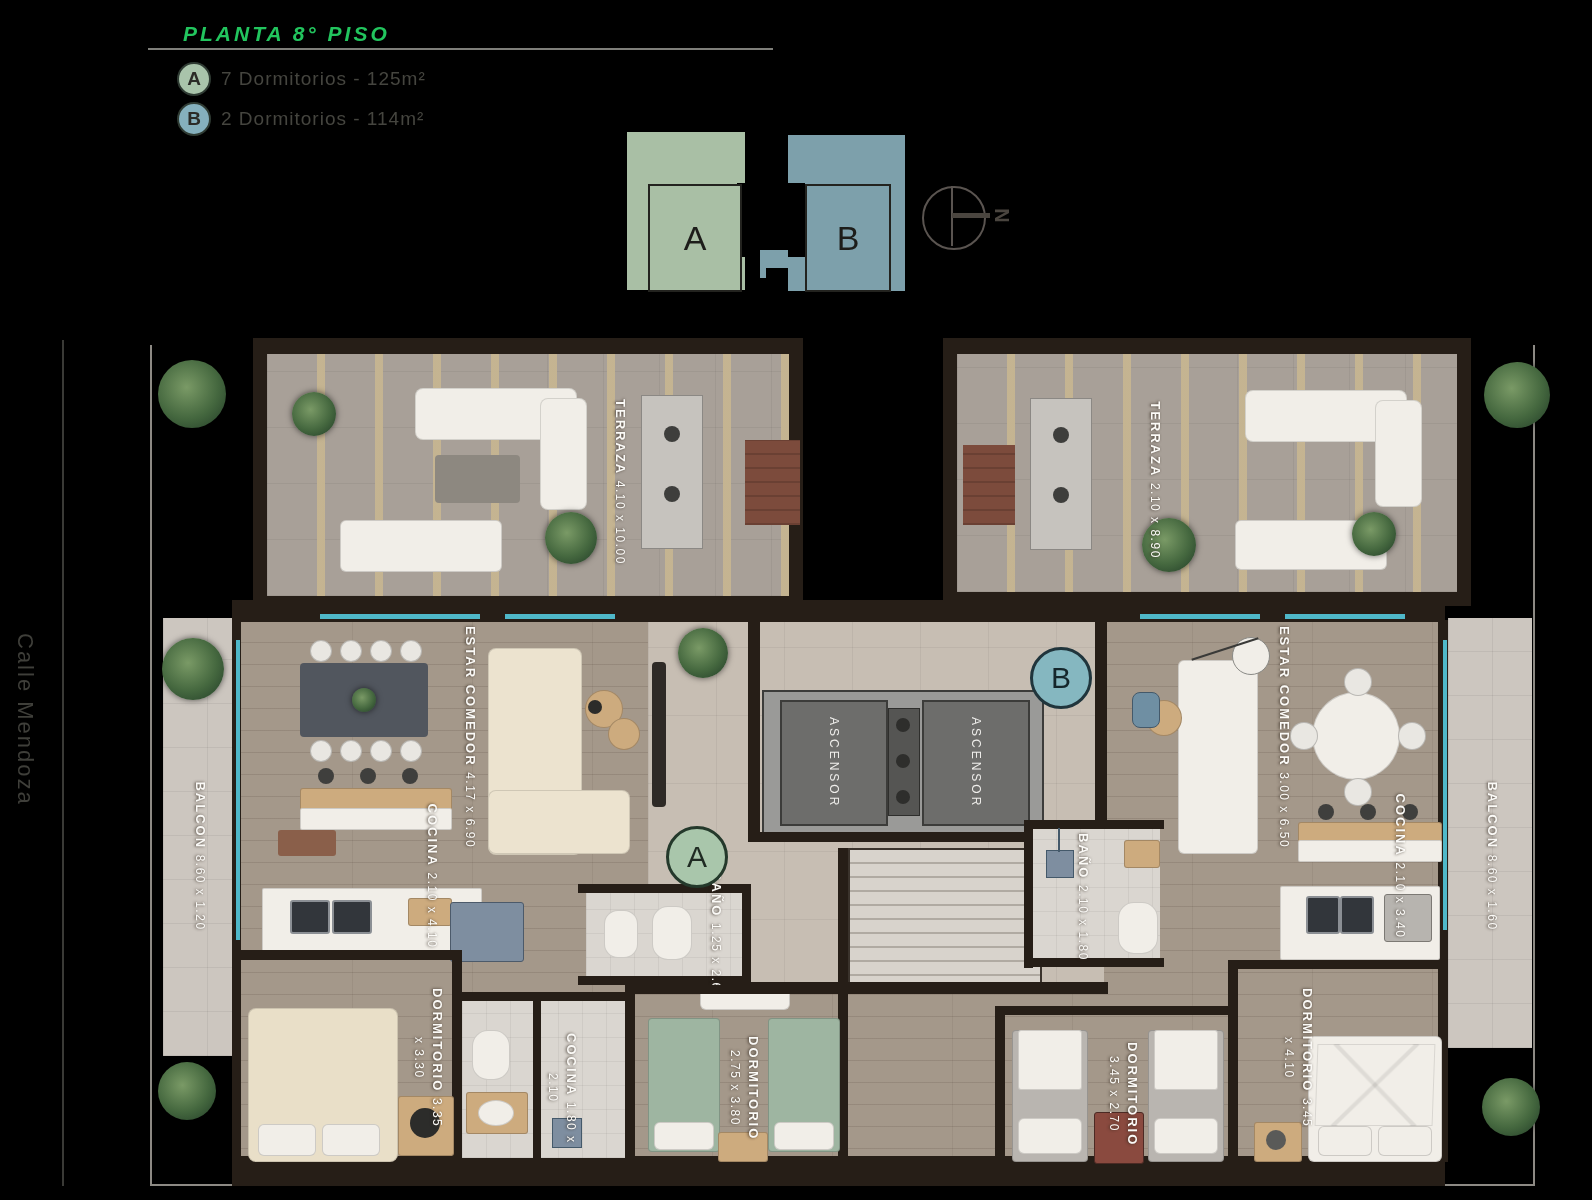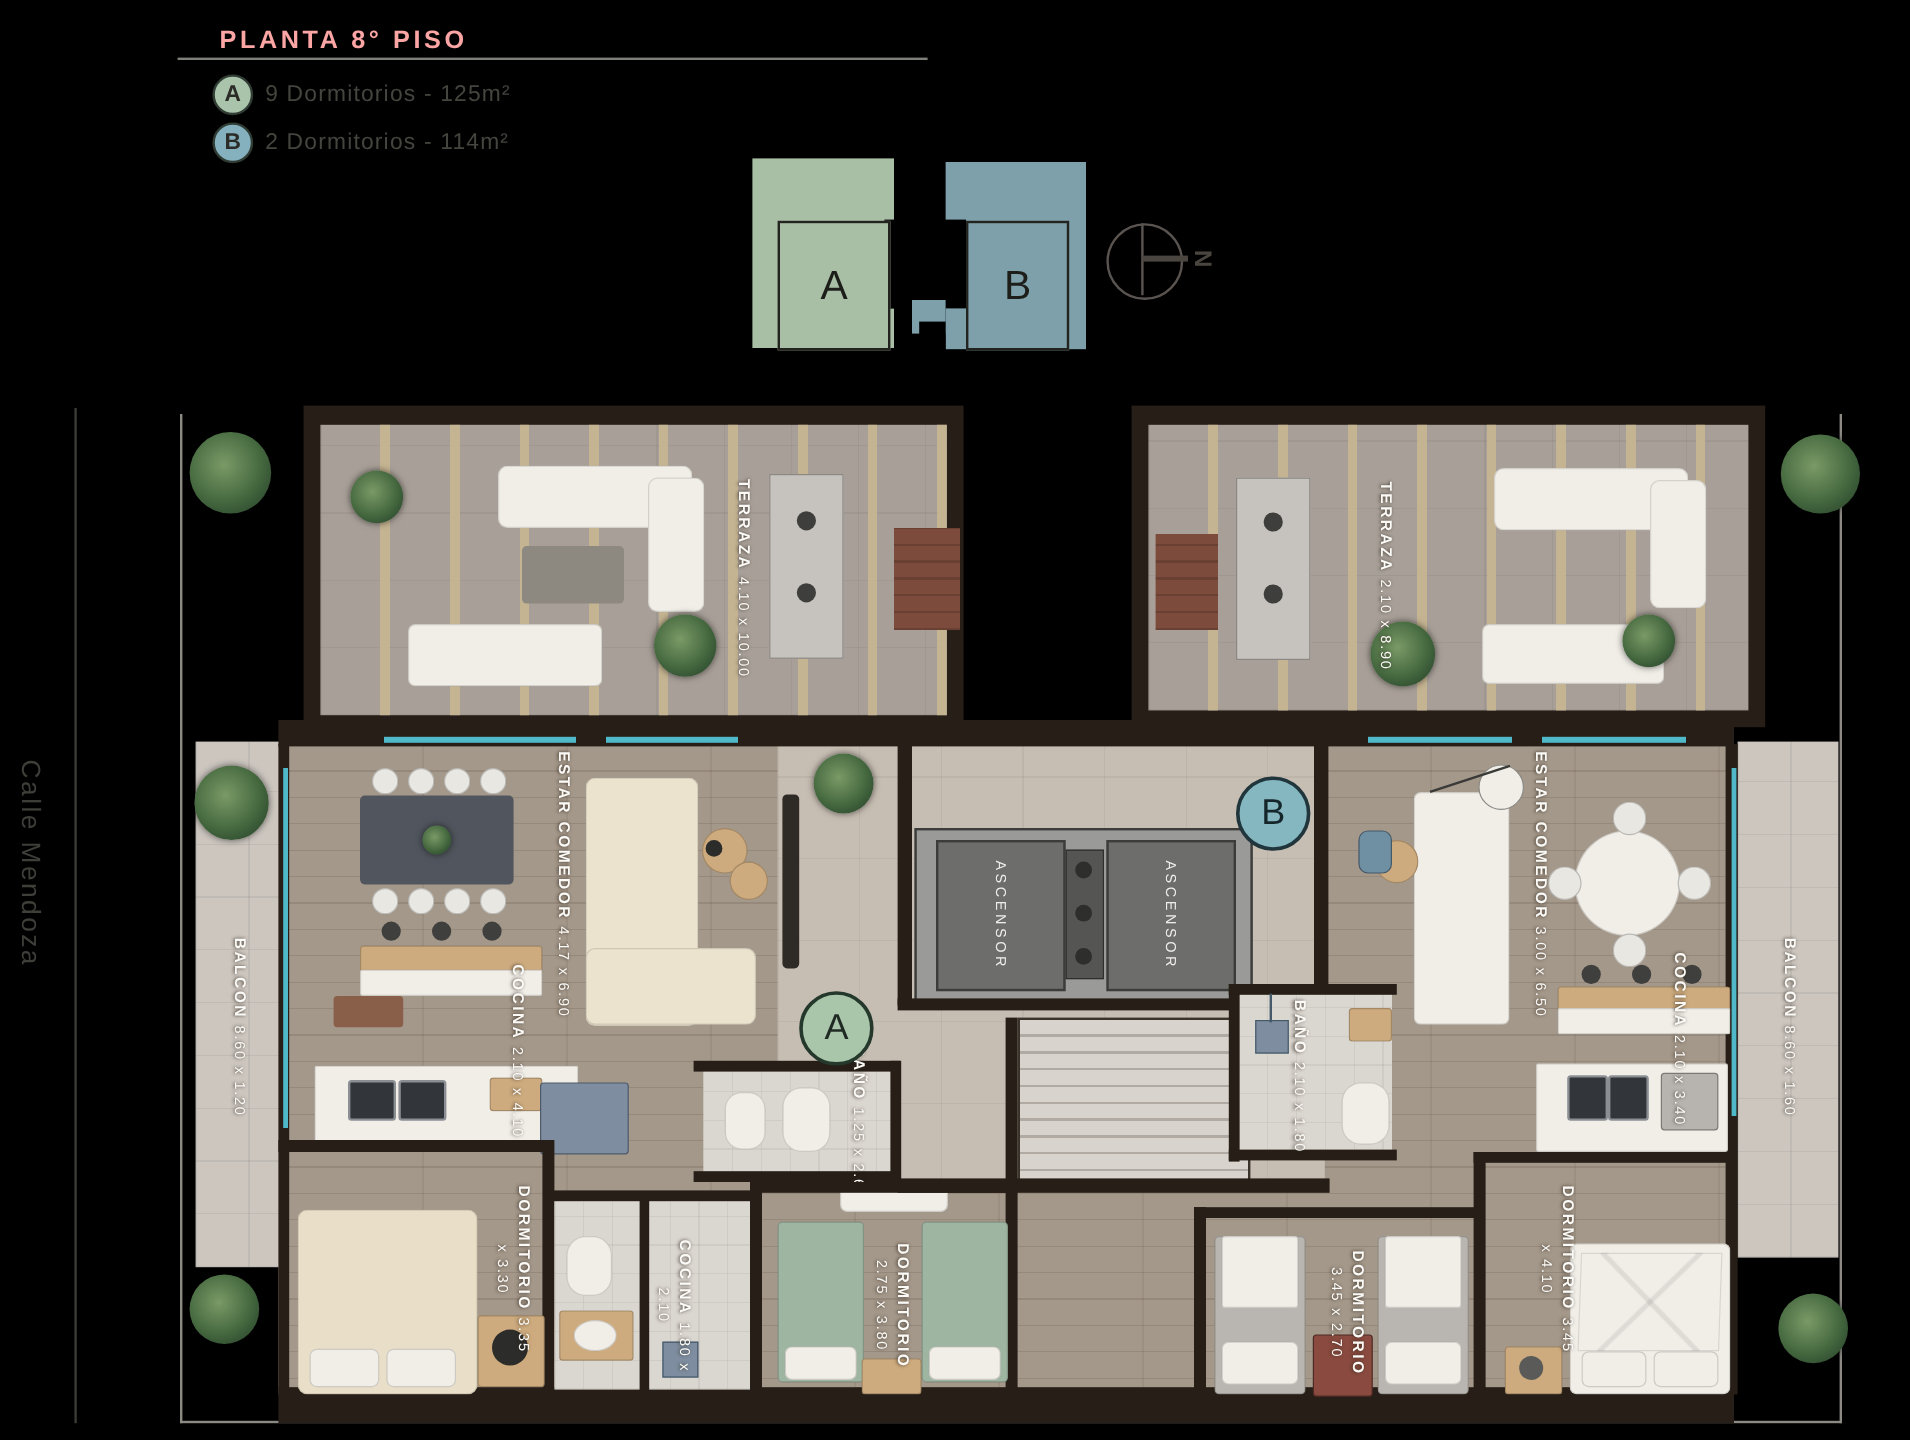--- a/index.html
+++ b/index.html
@@ -1,21 +1,21 @@
 <!DOCTYPE html>
 <html><head>
 <meta charset="utf-8">
 <style>
   html,body{margin:0;padding:0;background:#000;}
   #canvas{position:relative;width:1592px;height:1200px;background:#000;overflow:hidden;
     font-family:"Liberation Sans","DejaVu Sans",sans-serif;}
   .abs{position:absolute;}
 
   
-  .title{color:#fca5a5;font-size:21px;font-weight:700;letter-spacing:3px;}
+  .title{color:#22c55e;font-size:21px;font-weight:700;letter-spacing:3px;font-style:italic;}
   .title-line{background:#7f7f7a;height:2px;}
   .legend-row{display:flex;align-items:center;gap:10px;}
   .legend-dot{width:30px;height:30px;border-radius:50%;display:flex;align-items:center;justify-content:center;
     font-size:19px;font-weight:700;color:#2b2b27;border:2px solid #2f3b33;}
   .legend-text{color:#45453f;font-size:19px;letter-spacing:1px;}
 
   
   .kp-a{background:#a9bfa5;}
   .kp-b{background:#7da0ab;}
   .kp-inner{border:2px solid #23231f;display:flex;align-items:center;justify-content:center;
@@ -77,21 +77,21 @@
 </head>
 <body>
 
 <div id="canvas">
 
   <div class="abs title" style="left:183px;top:22px;">PLANTA 8° PISO</div>
   <div class="abs title-line" style="left:148px;top:48px;width:625px;"></div>
 
   <div class="abs legend-row" style="left:177px;top:62px;">
     <div class="legend-dot" style="background:#a9c4ab;">A</div>
-    <div class="legend-text">9 Dormitorios - 125m²</div>
+    <div class="legend-text">7 Dormitorios - 125m²</div>
   </div>
   <div class="abs legend-row" style="left:177px;top:102px;">
     <div class="legend-dot" style="background:#85b0bd;">B</div>
     <div class="legend-text">2 Dormitorios - 114m²</div>
   </div>
 
   <div class="abs kp-a" style="left:627px;top:132px;width:118px;height:158px;"></div>
   <div class="abs" style="left:737px;top:185px;width:66px;height:72px;background:#000;"></div>
   <div class="abs kp-b" style="left:787px;top:135px;width:118px;height:156px;"></div>
   <div class="abs" style="left:758px;top:132px;width:30px;height:160px;background:#000;"></div>

